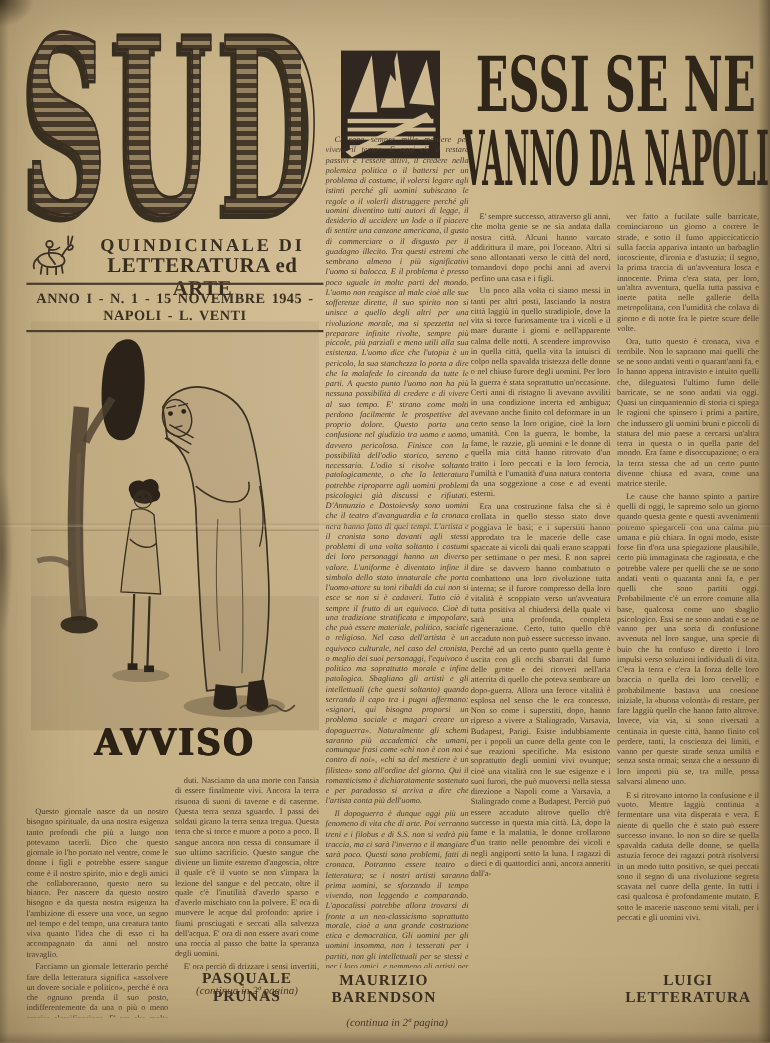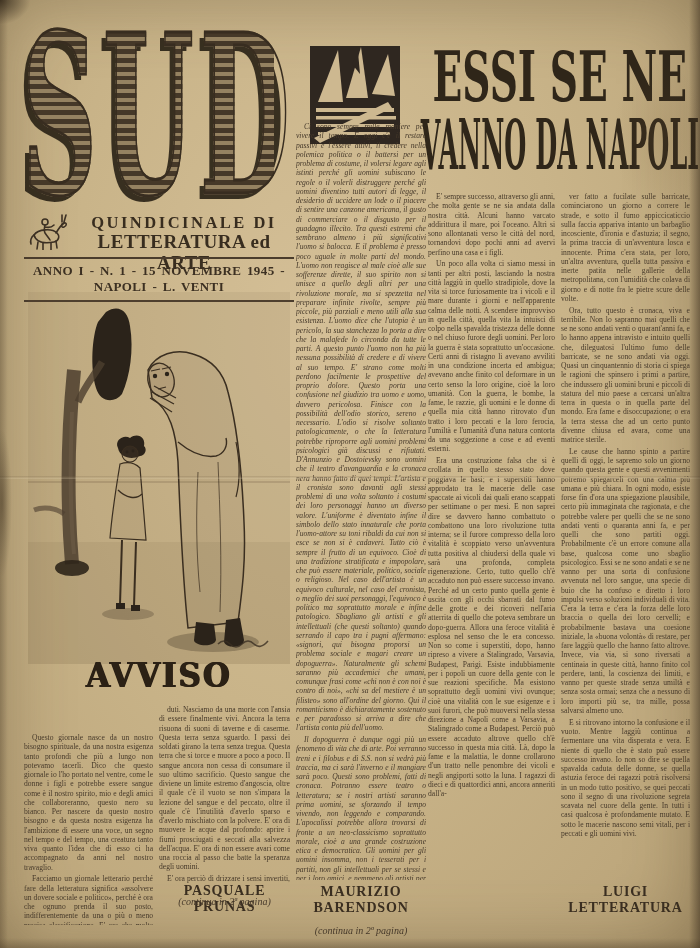--- a/index.html
+++ b/index.html
@@ -162,21 +162,21 @@
       <rect x="10" y="88" width="72" height="3" fill="#cdb890"></rect>
       <polygon points="6,94 80,58 84,64 12,99" fill="#cdb890"></polygon>
     </svg>
   </div>
 
   <div class="col col-center">
 
   <p class="par">Ci sono sempre mille maniere per vivere il tempo. E oggi c'è il restare passivi e l'essere attivi, il credere nella polemica politica o il battersi per un problema di costume, il volersi legare agli istinti perché gli uomini subiscano le regole o il volerli distruggere perché gli uomini diventino tutti autori di legge, il desiderio di uccidere un lode o il piacere di sentire una canzone americana, il gusto di commerciare o il disgusto per il guadagno illecito. Tra questi estremi che sembrano almeno i più significativi l'uomo si balocca. E il problema è presso poco uguale in molte parti del mondo. L'uomo non reagisce al male cioè alle sue sofferenze dirette, il suo spirito non si unisce a quello degli altri per una rivoluzione morale, ma si spezzetta nel preparare infinite rivolte, sempre più piccole, più parziali e meno utili alla sua esistenza. L'uomo dice che l'utopia è un pericolo, la sua stanchezza lo porta a dire che la malafede lo circonda da tutte le parti. A questo punto l'uomo non ha più nessuna possibilità di credere e di vivere al suo tempo. E' strano come molti perdono facilmente le prospettive del proprio dolore. Questo porta una confusione nel giudizio tra uomo e uomo, davvero pericolosa. Finisce con la possibilità dell'odio storico, sereno e necessario. L'odio si risolve soltanto patologicamente, o che la letteratura potrebbe riproporre agli uomini problemi psicologici già discussi e rifiutati. D'Annunzio e Dostoievsky sono uomini che il teatro d'avanguardia e la cronaca nera hanno fatto di quei tempi. L'artista e il cronista sono davanti agli stessi problemi di una volta soltanto i costumi dei loro personaggi hanno un diverso valore. L'uniforme è diventato infine il simbolo dello stato innaturale che porta l'uomo-attore su toni ribaldi da cui non si esce se non si è cadaveri. Tutto ciò è sempre il frutto di un equivoco. Cioè di una tradizione stratificata e impopolare, che può essere materiale, politico, sociale o religioso. Nel caso dell'artista è un equivoco culturale, nel caso del cronista, o meglio dei suoi personaggi, l'equivoco è politico ma soprattutto morale e infine patologico. Sbagliano gli artisti e gli intellettuali (che questi soltanto) quando serrando il capo tra i pugni affermano: «signori, qui bisogna proporsi un problema sociale e magari creare un dopoguerra». Naturalmente gli schemi saranno più accademici che umani, comunque frasi come «chi non è con noi è contro di noi», «chi sa del mestiere è un filisteo» sono all'ordine del giorno. Qui il romanticismo è dichiaratamente sostenuto e per paradosso si arriva a dire che l'artista conta più dell'uomo.</p>
       <p class="par">Il dopoguerra è dunque oggi più un fenomeno di vita che di arte. Poi verranno treni e i filobus e di S.S. non si vedrà più traccia, ma ci sarà l'inverno e il mangiare sarà poco. Questi sono problemi, fatti di cronaca. Potranno essere teatro o letteratura; se i nostri artisti saranno prima uomini, se sforzando il tempo vivendo, non leggendo e comparando. L'apocalissi potrebbe allora trovarsi di fronte a un neo-classicismo soprattutto morale, cioè a una grande costruzione etica e democratica. Gli uomini per gli uomini insomma, non i tesserati per i partiti, non gli intellettuali per se stessi e per i loro amici, e nemmeno gli artisti per l'arte. Esistono alcuni problemi politici insoluti che riguardano la stessa libertà dell'uomo e quelli si dovranno risolvere. Ma l'uomo dovrà restare semplice, dovrà ricercare in arte stesso un'intelligenza che direi «psicologica» cioè umana e obbiettiva e appunto per questo sociale. E il problema alla fine sarà ancora di costume, per distruggere la paranoia e la noia che hanno ucciso una generazione e potrebbero ucciderne un'altra.</p>
     </div>
-  <div class="sig" style="left:296px;top:884px;width:130px;">MAURIZIO BARENDSON</div>
+  <div class="sig" style="left:284px;top:884px;width:130px;">MAURIZIO BARENDSON</div>
   <div class="cont" style="left:296px;top:925px;width:130px;">(continua in 2ª pagina)</div>
 
   <div class="abs hl">
     <div class="line">
       <span class="s1">ESSI SE NE</span>
     </div>
     <div class="line">
       <span class="s2">VANNO DA NAPOLI</span>
     </div>
   </div>

